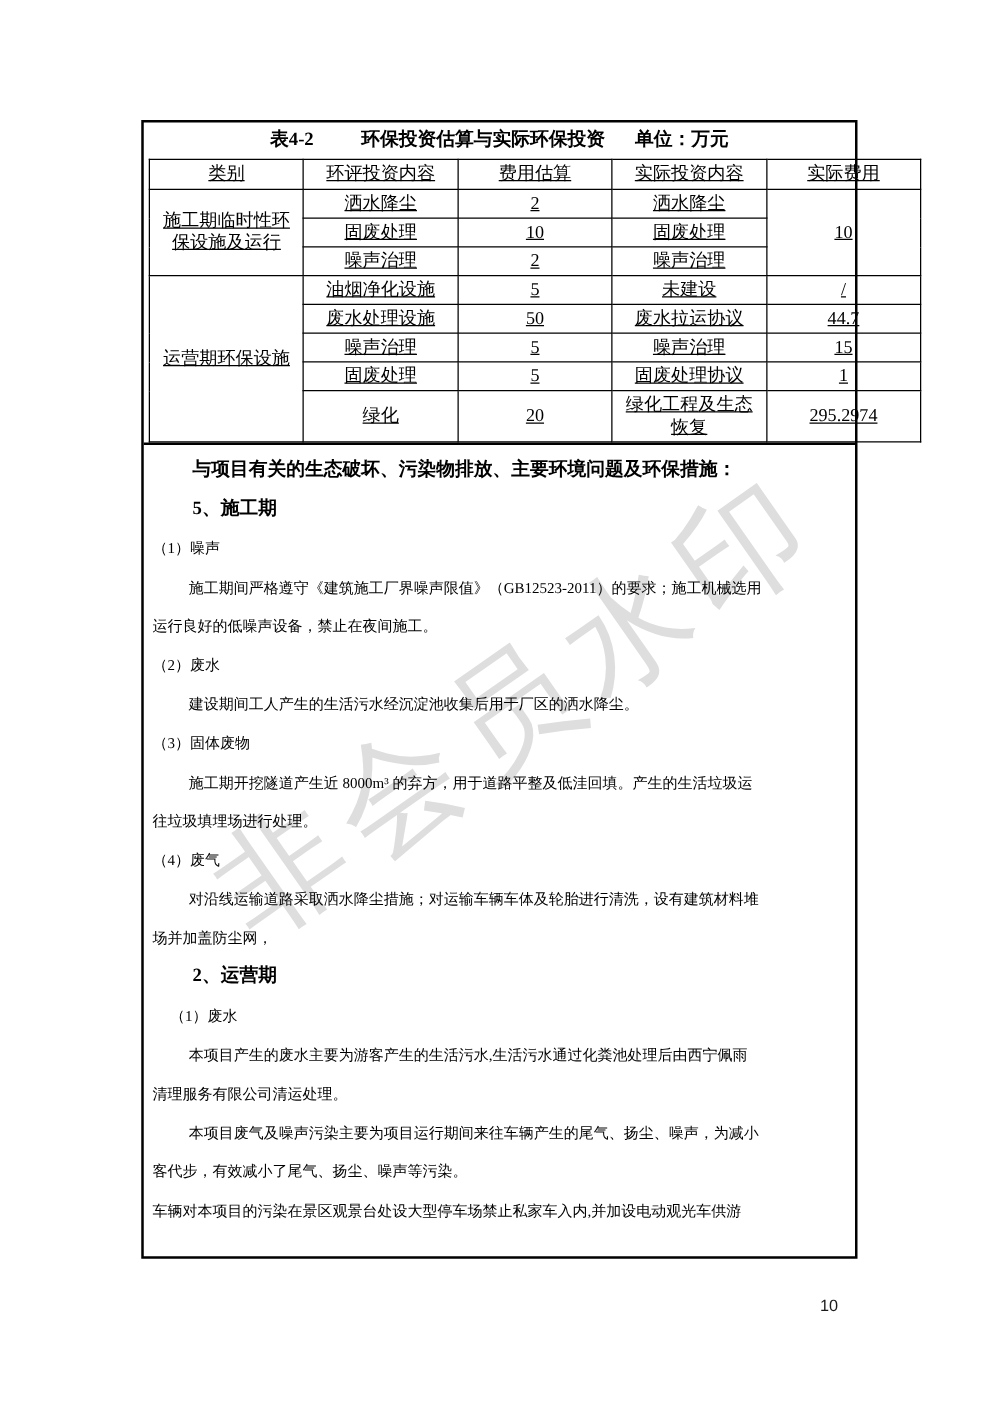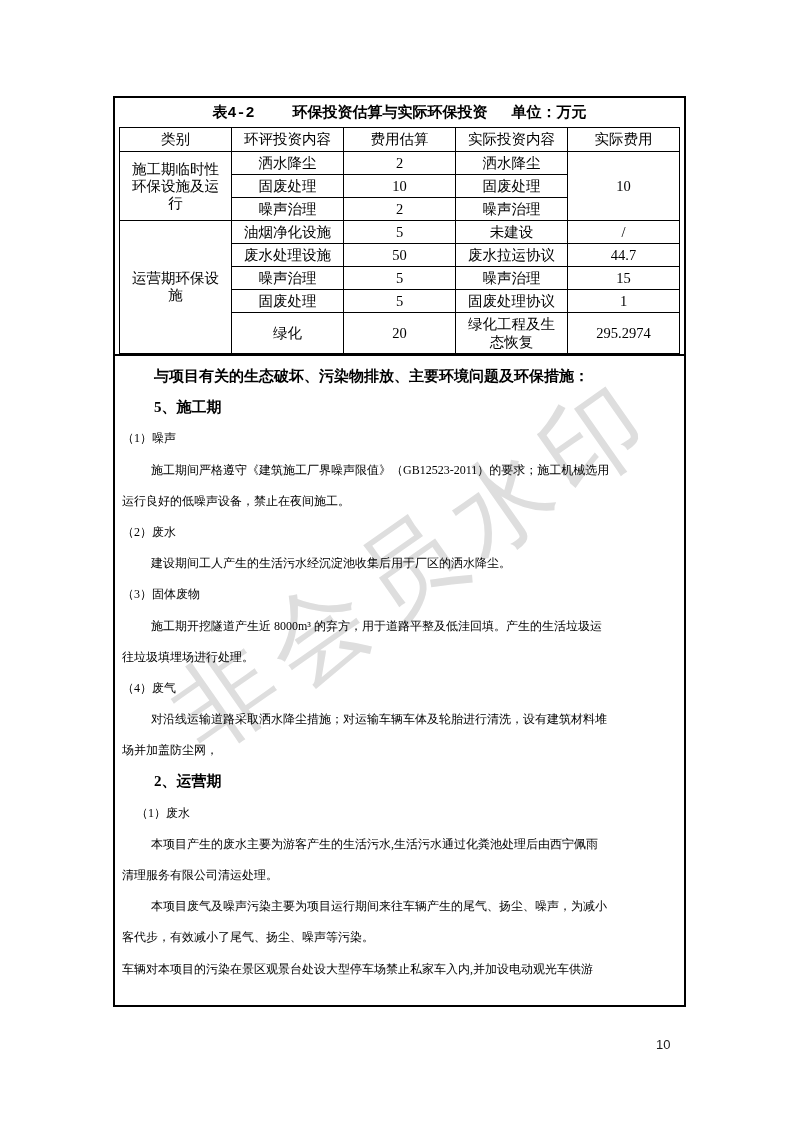--- a/index.html
+++ b/index.html
@@ -19,25 +19,25 @@
     user-select:none;
   }
   .doc-box{
     position:absolute;left:113px;top:96px;width:573px;height:911px;
     border:2px solid #000;box-sizing:border-box;z-index:1;background:transparent;
   }
   .tbl-title{
     height:29px;line-height:29px;text-align:center;
     font-weight:bold;font-size:15px;white-space:nowrap;
   }
-  .tbl-title .t-label{margin-right:38px;font-family:Liberation Mono, monospace;}
+  .tbl-title .t-label{margin-right:38px;}
   .tbl-title .t-unit{margin-left:24px;}
   table.inv{
     border-collapse:collapse;table-layout:fixed;
-    width:561px;margin:0 4px;font-size:14.5px;
+    width:618px;margin:0 4px;font-size:14.5px;text-decoration:underline;
   }
   table.inv td{
     border:1px solid #000;text-align:center;vertical-align:middle;
     padding:0 6px;line-height:17px;overflow:hidden;
   }
   tr.hrow td{height:23px;}
   tr.drow td{height:22px;}
   tr.lastrow td{height:40px;line-height:18px;}
   td.cat{line-height:21px;}
   .text-area{

